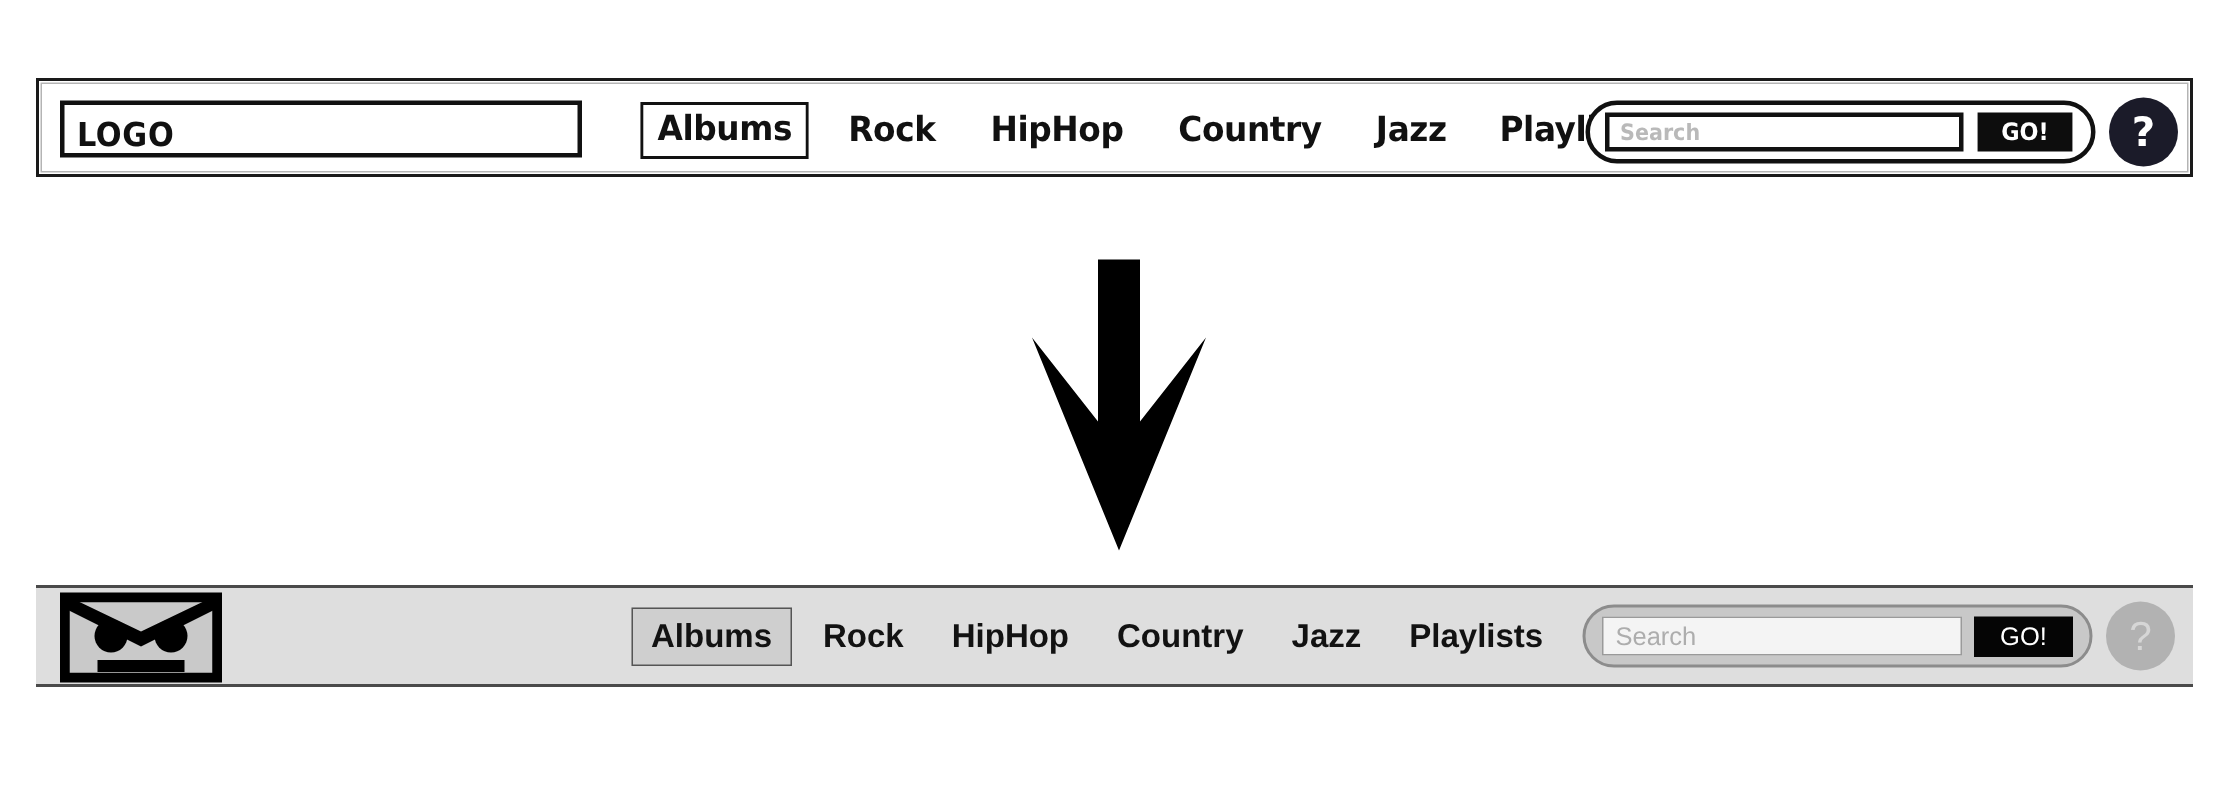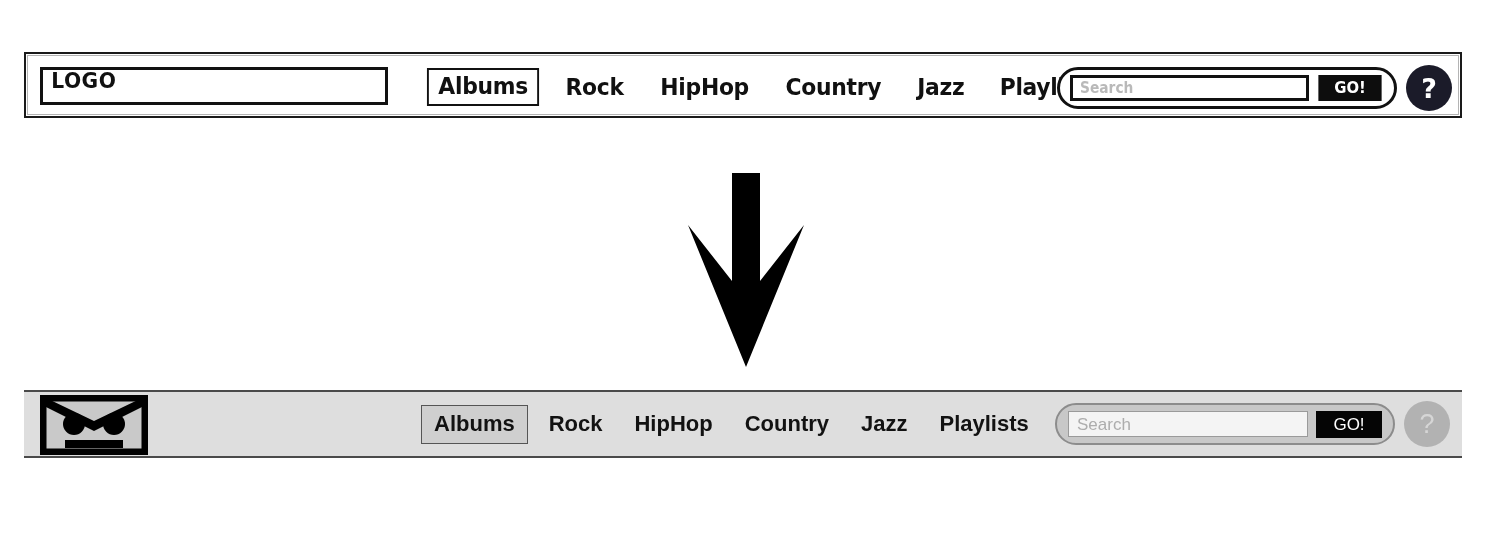--- a/index.html
+++ b/index.html
@@ -37,21 +37,21 @@
   .sketch-logo-box {
     position: absolute;
     left: 14px;
     top: 13px;
     width: 348px;
     height: 38px;
     border: 3px solid #111111;
     box-sizing: border-box;
     background: #ffffff;
     display: flex;
-    align-items: flex-start;
+    align-items: flex-end;
   }
   .sketch-logo-text {
     font-family: "DejaVu Sans", sans-serif;
     font-weight: bold;
     font-size: 22px;
     letter-spacing: 0.5px;
     color: #111111;
     padding-left: 9px;
     line-height: 1;
     transform: scaleX(0.92);

